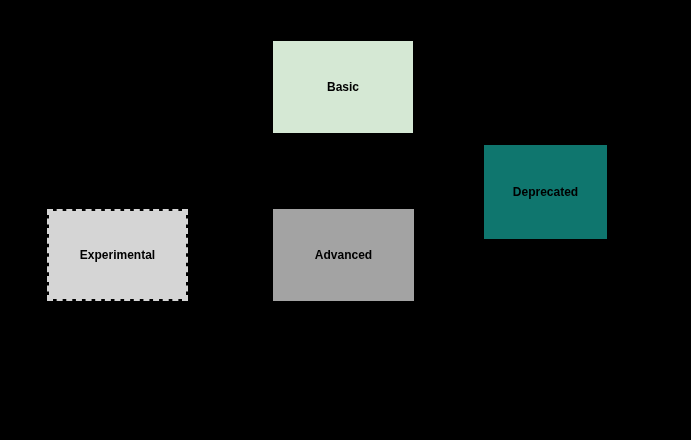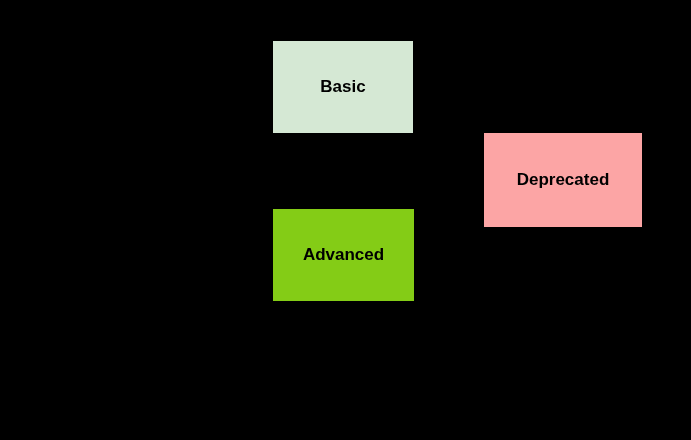--- a/index.html
+++ b/index.html
@@ -18,65 +18,68 @@
     position: absolute;
     inset: 0;
   }
   .node {
     position: absolute;
     display: flex;
     align-items: center;
     justify-content: center;
     text-align: center;
     font-weight: bold;
-    font-size: 17px;
+    font-size: 12px;
     color: #000000;
     box-sizing: border-box;
   }
   .node.dashed {
     border-width: 2px;
     border-style: dashed;
     background-clip: padding-box;
   }
   
   .node-basic {
     left: 273px; top: 41px; width: 140px; height: 92px;
     background-color: #d5e8d4;
   }
   .node-deprecated {
-    left: 484px; top: 133px; width: 158px; height: 94px;
-    background-color: #fca5a5;
+    left: 484px; top: 145px; width: 123px; height: 94px;
+    background-color: #0f766e;
   }
   .node-experimental {
     left: 47px; top: 209px; width: 141px; height: 92px;
     background-color: #d5d5d5;
     border-color: #d5d5d5;
   }
   .node-advanced {
     left: 273px; top: 209px; width: 141px; height: 92px;
-    background-color: #84cc16;
+    background-color: #a3a3a3;
   }
   .node-removed {
     left: 484px; top: 289px; width: 141px; height: 95px;
     background-color: #f8cecc;
     border-color: #f8cecc;
   }
 </style>
 </head>
 <body>
 
 <div class="canvas">
 
   <div class="node node-basic">
     <span>Basic</span>
   </div>
 
   <div class="node node-deprecated">
     <span>Deprecated</span>
   </div>
 
+  <div class="node node-experimental dashed">
+    <span>Experimental</span>
+  </div>
 
   <div class="node node-advanced">
     <span>Advanced</span>
   </div>
 
 
 </div>
 
 </body></html>

